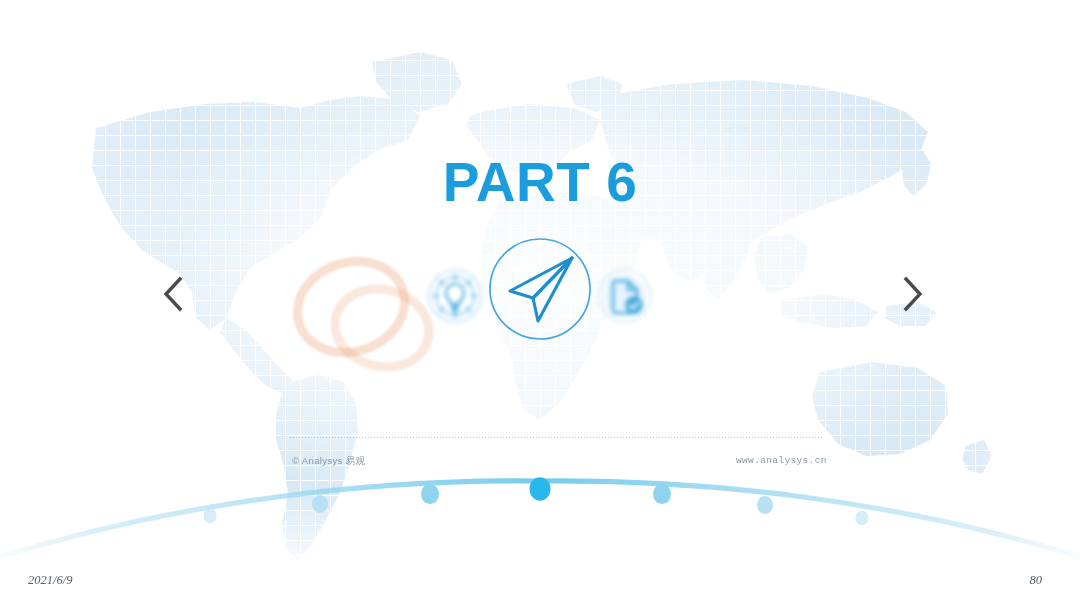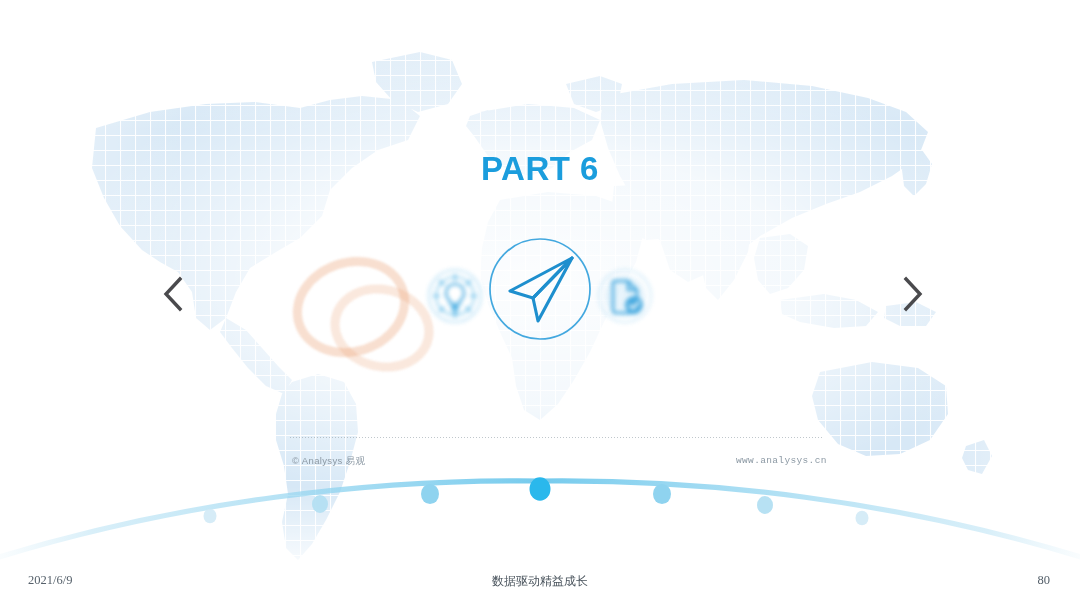--- a/index.html
+++ b/index.html
@@ -55,21 +55,21 @@
     letter-spacing:14px;
     white-space:nowrap;
     filter:blur(.7px);
     user-select:none;
   }
 
   
   .part-title {
     position:absolute; left:0; right:0; top:150px;
     text-align:center;
-    font-size:33px;
+    font-size:55px;
     font-weight:700;
     letter-spacing:.5px;
     color:#1b9ddd;
     text-shadow:0 1px 0 rgba(255,255,255,.6);
   }
   .icon-side {
     position:absolute; top:268px; width:56px; height:56px;
     filter:blur(2.1px); opacity:.88;
   }
   .icon-side.left  { left:427px; }
@@ -117,21 +117,21 @@
     position:absolute; top:272px;
     width:44px; height:44px;
     display:flex; align-items:center; justify-content:center;
     color:#4a4a4d;
   }
   .nav-arrow.prev { left:152px; }
   .nav-arrow.next { left:890px; }
   .nav-arrow svg { display:block; }
 
   
-  .footer { position:absolute; left:0; right:0; top:573px; height:28px; }
+  .footer { position:absolute; left:0; right:8px; top:573px; height:28px;font-style:italic; }
   .footer-date, .footer-center, .footer-page {
     position:absolute; top:0;
     font-size:12.5px;
     color:#55606a;
     font-family:"Liberation Serif", serif;
     white-space:nowrap;
   }
   .footer-date   { left:28px; }
   .footer-center { left:0; right:0; text-align:center; font-family:"Liberation Sans", sans-serif; font-size:12px; color:#4a545d; }
   .footer-page   { right:30px; }
@@ -296,17 +296,16 @@
     </svg>
   </div>
   <div class="nav-arrow next">
     <svg width="30" height="40" viewBox="0 0 30 40" xmlns="http://www.w3.org/2000/svg">
       <path d="M9 5 L23 20 L9 35" fill="none" stroke="#4a4a4d" stroke-width="3.4" stroke-linecap="square" stroke-linejoin="miter"></path>
     </svg>
   </div>
 
   <div class="footer">
     <div class="footer-date">2021/6/9</div>
-    <div class="footer-center">数据驱动精益成长</div>
     <div class="footer-page">80</div>
   </div>
 
 </div>
 
 </body></html>

